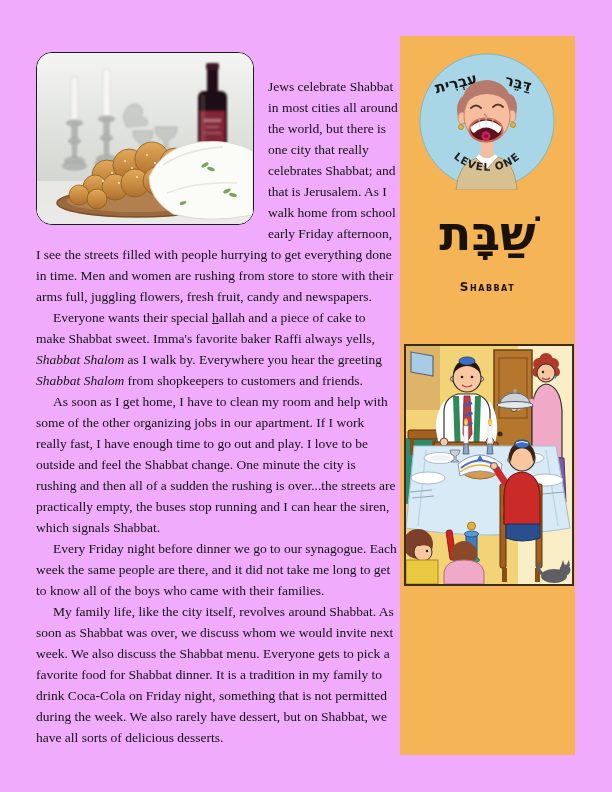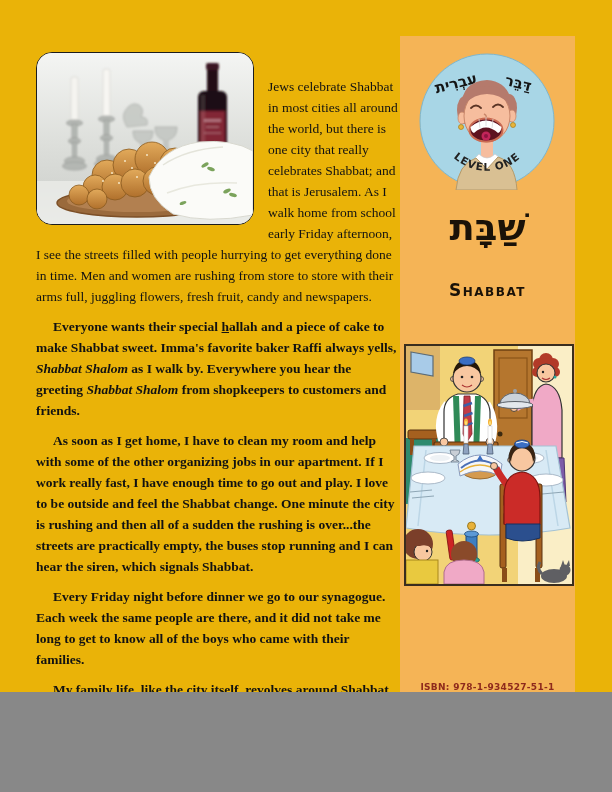--- a/index.html
+++ b/index.html
@@ -1,48 +1,48 @@
 <!DOCTYPE html>
 <html style="--sidebar-bg: #F5B456; --badge-circle: #A8D6E6; --title-text: #1A1208; --credits-text: #8E2A1C;"><head>
 <meta charset="utf-8">
 <style>
   html,body{margin:0;padding:0;background:#888;}
   .page{
-    position:relative; width:612px; height:692px; background:#eab308;
+    position:relative; width:612px; height:792px; background:#f0abfc;
     margin:0 auto; overflow:hidden;
     font-family:"Liberation Serif", serif; color:#121212;
   }
   
   .article{position:absolute; left:36px; top:52px; width:362px;}
   .photo-frame{
     float:left; width:216px; height:171px; margin:0 14px 5px 0;
     border:1.5px solid #1c1c1c; border-radius:16px; overflow:hidden; background:#dfe1dd;
   }
   .photo-frame svg{display:block;}
   .article p{
     margin:0; padding:0; font-size:13.5px; line-height:21px; text-align:left;
   }
   .article p.first{padding-top:24px;}
-  .article p + p{margin-top:9px; text-indent:17px;font-weight:bold;}
+  .article p + p{text-indent:17px;}
   .seg-i{font-style:italic;}
   .seg-u{text-decoration:underline;}
   
   .sidebar{
     position:absolute; left:400px; top:36px; width:175px; height:719px;
     background:var(--sidebar-bg,#F5B456);
   }
   .badge{position:absolute; left:18px; top:16px; width:138px; height:138px;}
   .hebrew-title{
     position:absolute; top:170px; left:0; width:100%; text-align:center;
-    font-family:"DejaVu Sans", sans-serif; font-weight:bold; font-size:37px;
+    font-family:"DejaVu Sans", sans-serif; font-weight:bold; font-size:47px;
     color:var(--title-text,#1A1208); direction:rtl; line-height:1.2;
   }
   .roman-title{
     position:absolute; top:244px; left:0; width:100%; text-align:center;
-    font-family:"DejaVu Sans", sans-serif; font-weight:bold; font-size:17px;
+    font-family:"DejaVu Sans", sans-serif; font-weight:bold; font-size:12px;
     letter-spacing:1.5px; font-variant:small-caps; color:var(--title-text,#1A1208);
   }
   .illus-frame{
     position:absolute; left:4px; top:308px; width:166px; height:238px;
     border:2px solid #3a2d1e; background:#F2D377; overflow:hidden;
   }
   .illus-frame svg{display:block;}
   .credits{
     position:absolute; top:644px; left:0; width:100%; text-align:center;
     font-family:"DejaVu Sans", sans-serif; font-weight:bold; font-size:9px;
@@ -307,16 +307,15 @@
           <path d="M136 228 Q130 222 134 216" stroke="#5F5F63" stroke-width="3" fill="none"></path>
           <ellipse cx="148" cy="230" rx="13" ry="7"></ellipse>
           <circle cx="159" cy="224" r="5.5"></circle>
           <polygon points="155,220 157,214 159,220"></polygon>
             <polygon points="160,220 163,214 164,220"></polygon>
         </g>
       </svg>
     </div>
 
     <div class="credits">
-        <div>ISBN: 978-1-934527-51-1</div>
       </div>
   </div>
 </div>
 
 </body></html>

